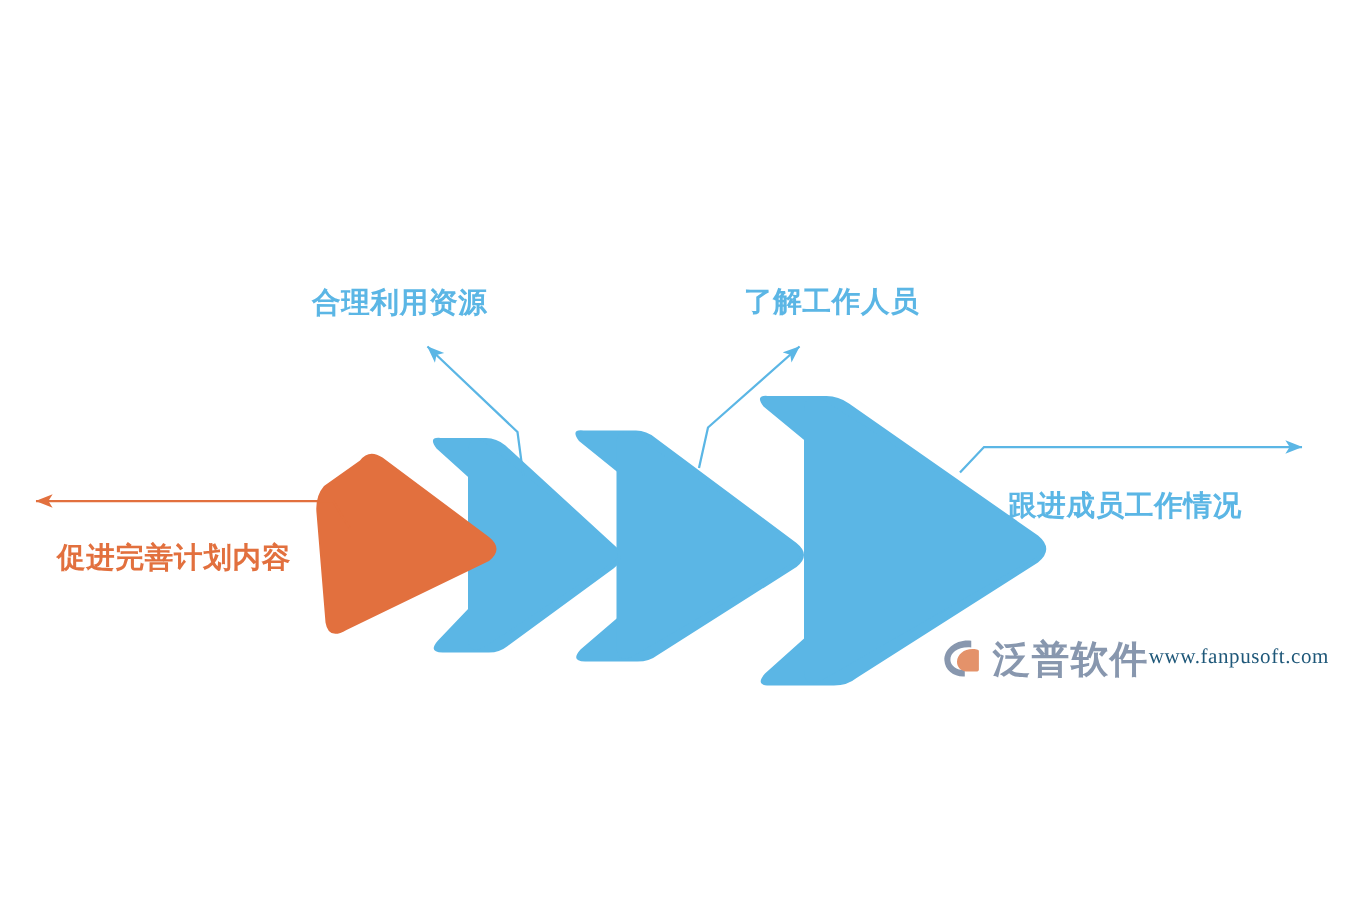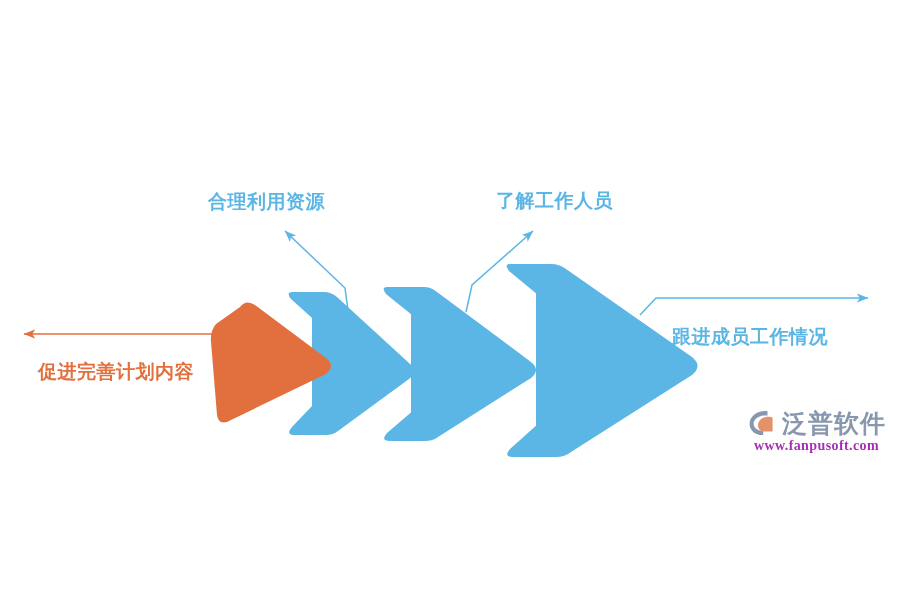--- a/index.html
+++ b/index.html
@@ -32,21 +32,21 @@
   .label-text {
     font-weight: bold;
     white-space: nowrap;
     letter-spacing: 0.5px;
   }
   .watermark {
     position: absolute;
     right: 14px;
     bottom: 10px;
     display: flex;
-    flex-direction: column;
+    flex-direction: row;
     align-items: center;
     opacity: 0.92;
     user-select: none;
   }
   .wm-row {
     display: flex;
     align-items: center;
     gap: 5px;
   }
   .wm-mark {
@@ -59,22 +59,22 @@
     font-family: "DejaVu Sans", "Liberation Sans", sans-serif;
     font-size: 25px;
     font-weight: bold;
     color: #7e8fa8;
     letter-spacing: 1px;
     line-height: 1;
   }
   .wm-url {
     font-family: "Liberation Serif", "DejaVu Serif", serif;
     font-size: 14px;
-    font-weight: bold;
-    color: #a21caf;
+    font-weight: normal;
+    color: #0c4a6e;
     letter-spacing: 0.4px;
     margin-top: 0;
   }
 </style>
 </head>
 <body>
 
 <div id="stage">
 
   <svg id="diagram-svg" viewBox="0 0 900 600" xmlns="http://www.w3.org/2000/svg">

